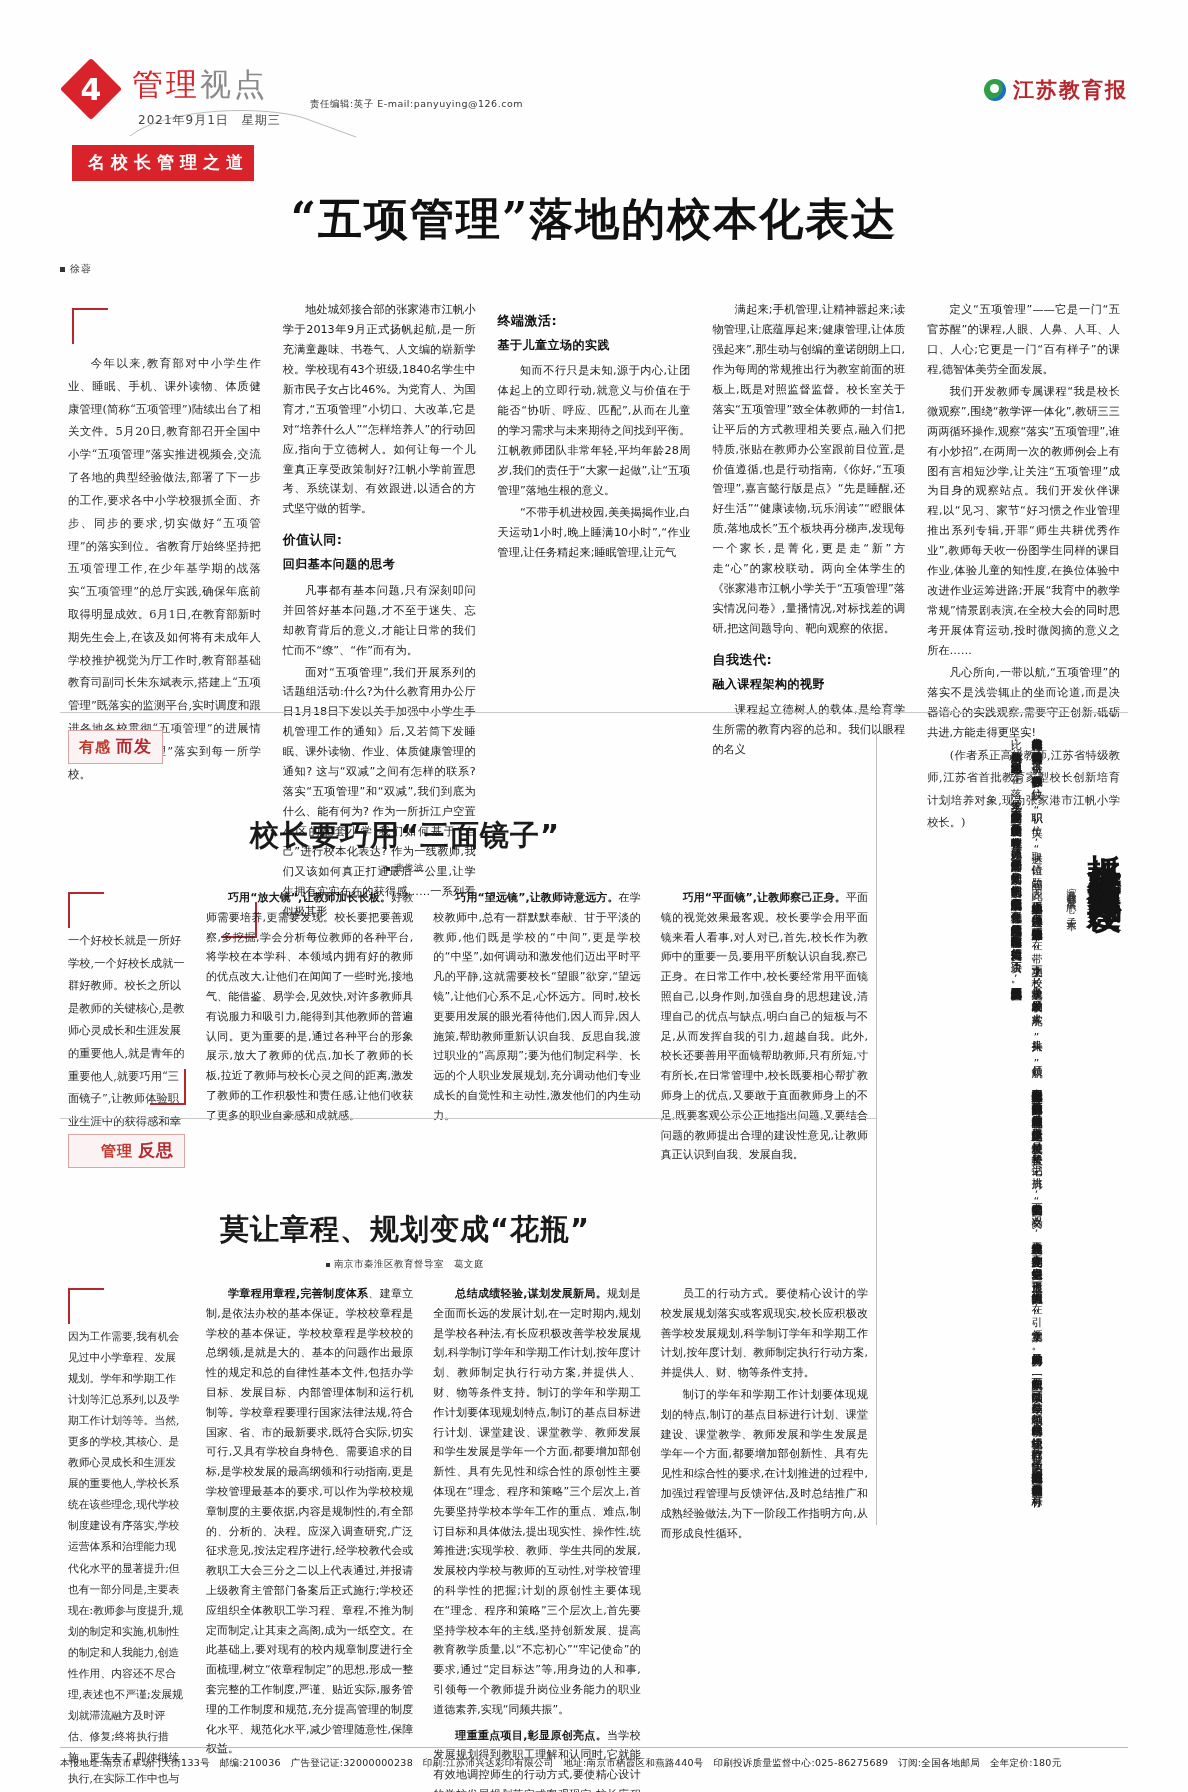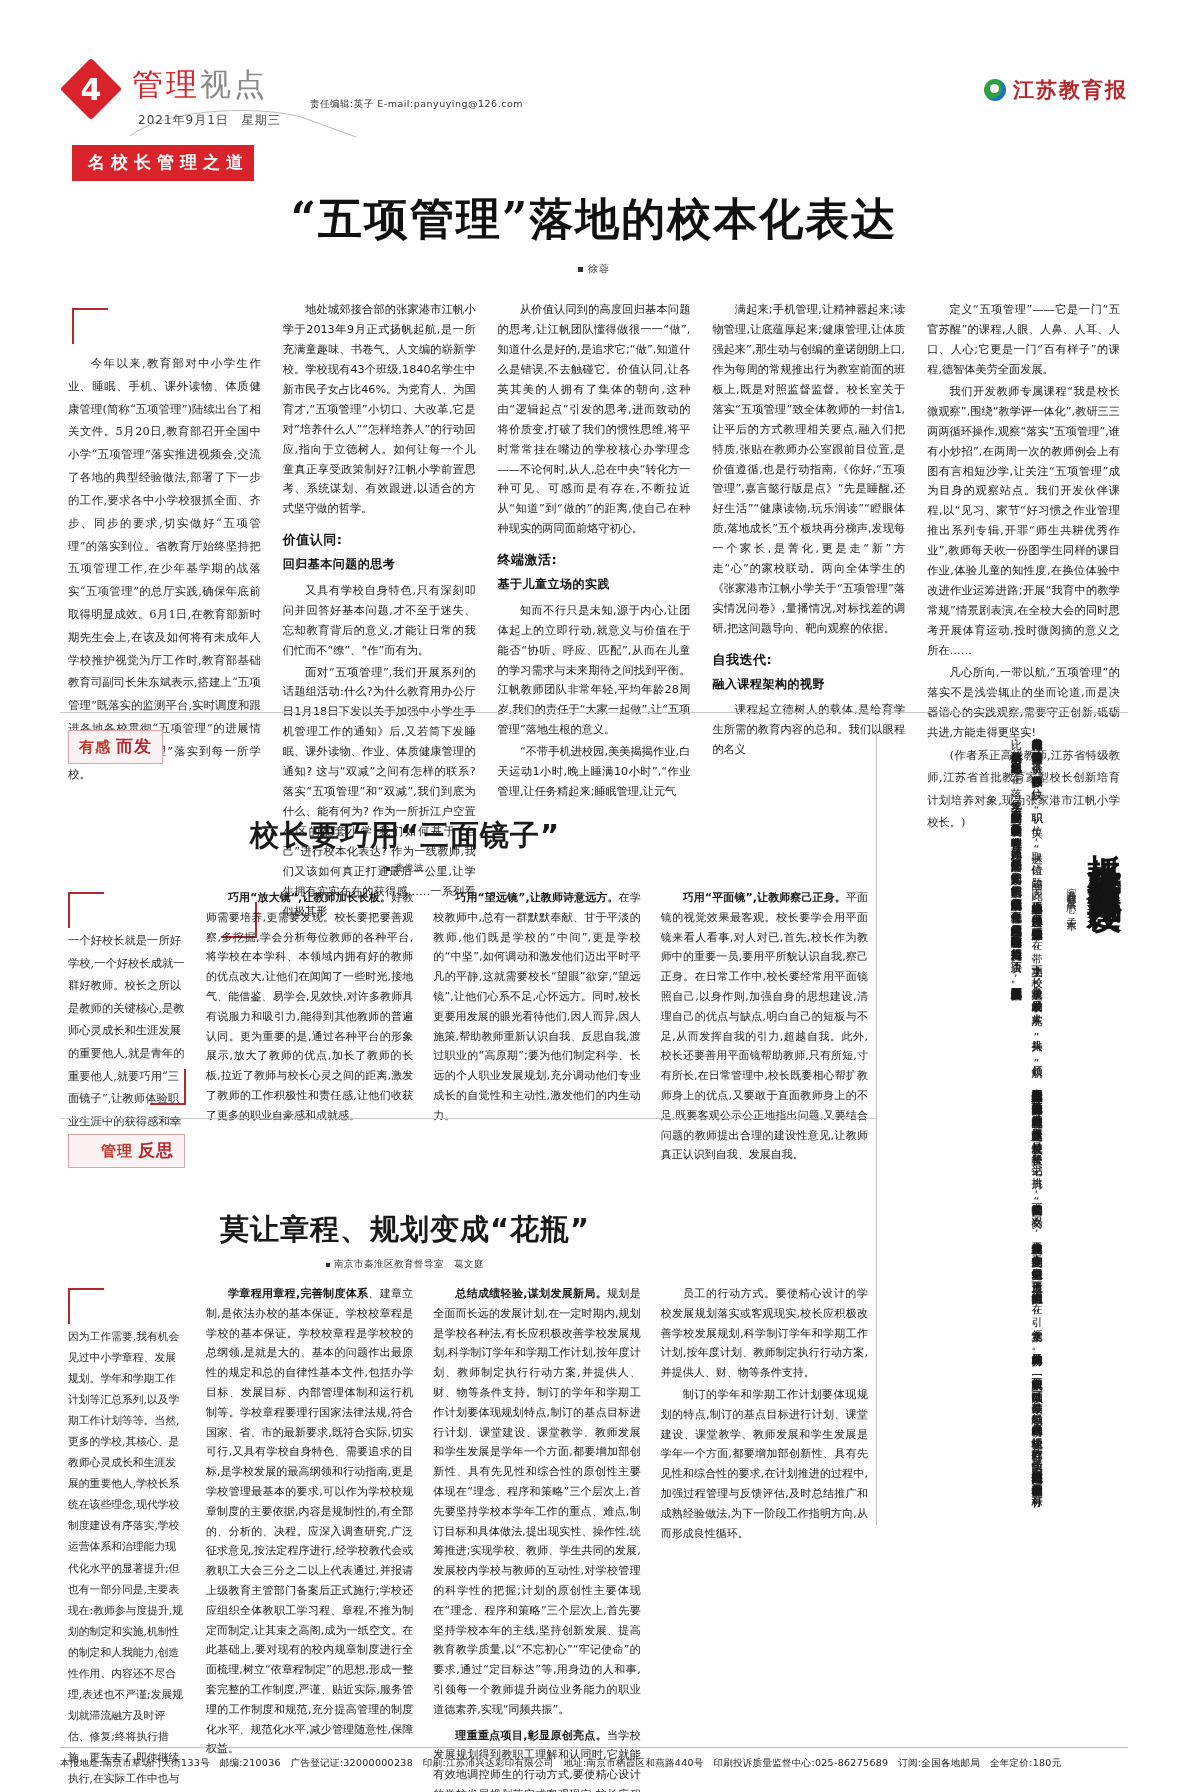--- a/index.html
+++ b/index.html
@@ -89,21 +89,21 @@
   .main-head{
     position:absolute;left:60px;right:60px;top:190px;
     text-align:center;
     font-size:44px;font-weight:bold;letter-spacing:2px;
     font-family:"DejaVu Serif","Liberation Serif",serif;
     color:#111;
     white-space:nowrap;
   }
   .main-byline{
     position:absolute;left:60px;right:60px;top:262px;
-    text-align:center;font-size:10px;color:#333;letter-spacing:1px;
+    text-align:left;font-size:10px;color:#333;letter-spacing:1px;
   }
   .main-byline .sq{display:inline-block;width:5px;height:5px;background:#333;margin-right:5px;vertical-align:middle;}
 
   
   .art1{
     position:absolute;left:68px;top:300px;width:1052px;height:405px;
     display:grid;grid-template-columns:1fr 1fr 1fr 1fr 1fr;
     column-gap:22px;
   }
   .col{position:relative;}
@@ -246,28 +246,27 @@
         <p class="lede">今年以来,教育部对中小学生作业、睡眠、手机、课外读物、体质健康管理(简称“五项管理”)陆续出台了相关文件。5月20日,教育部召开全国中小学“五项管理”落实推进视频会,交流了各地的典型经验做法,部署了下一步的工作,要求各中小学校狠抓全面、齐步、同步的要求,切实做好“五项管理”的落实到位。省教育厅始终坚持把五项管理工作,在少年基学期的战落实“五项管理”的总厅实践,确保年底前取得明显成效。6月1日,在教育部新时期先生会上,在该及如何将有未成年人学校推护视觉为厅工作时,教育部基础教育司副司长朱东斌表示,搭建上“五项管理”既落实的监测平台,实时调度和跟进各地各校贯彻“五项管理”的进展情况,确保“五项管理”落实到每一所学校。</p>
       </div>
       <div class="mark-br" style="bottom:-14px;"></div>
     </div>
 
     <div class="col">
       <div class="col-inner">
         <p>地处城郊接合部的张家港市江帆小学于2013年9月正式扬帆起航,是一所充满童趣味、书卷气、人文编的崭新学校。学校现有43个班级,1840名学生中新市民子女占比46%。为党育人、为国育才,“五项管理”小切口、大改革,它是对“培养什么人”“怎样培养人”的行动回应,指向于立德树人。如何让每一个儿童真正享受政策制好?江帆小学前置思考、系统谋划、有效跟进,以适合的方式坚守做的哲学。</p>
         <div class="sub-h">价值认同:</div>
         <div class="sub-h2">回归基本问题的思考</div>
-        <p>又具有学校自身特色,只有深刻叩问并回答好基本问题,才不至于迷失、忘却教育背后的意义,才能让日常的我们忙而不“缭”、“作”而有为。</p>
+        <p>凡事都有基本问题,只有深刻叩问并回答好基本问题,才不至于迷失、忘却教育背后的意义,才能让日常的我们忙而不“缭”、“作”而有为。</p>
         <p>面对“五项管理”,我们开展系列的话题组活动:什么?为什么教育用办公厅日1月18日下发以关于加强中小学生手机管理工作的通知》后,又若筒下发睡眠、课外读物、作业、体质健康管理的通知? 这与“双减”之间有怎样的联系? 落实“五项管理”和“双减”,我们到底为什么、能有何为? 作为一所折江户空置小区的配套小学,我们如何基于“自己”进行校本化表达? 作为一线教师,我们又该如何真正打通最后一公里,让学生拥有实实在在的获得感……一系列看似极其形</p>
       </div>
     </div>
 
     <div class="col">
       <div class="col-inner">
-        <p>从价值认同到的高度回归基本问题的思考,让江帆团队懂得做很一一“做”,知道什么是好的,是追求它;“做”,知道什么是错误,不去触碰它。价值认同,让各英其美的人拥有了集体的朝向,这种由“逻辑起点”引发的思考,进而致动的将价质变,打破了我们的惯性思维,将平时常常挂在嘴边的学校核心办学理念——不论何时,从人,总在中央“转化方一种可见、可感而是有存在,不断拉近从“知道”到“做的”的距离,使自己在种种现实的两同面前烙守初心。</p>
         <div class="sub-h">终端激活:</div>
         <div class="sub-h2">基于儿童立场的实践</div>
         <p>知而不行只是未知,源于内心,让团体起上的立即行动,就意义与价值在于能否“协听、呼应、匹配”,从而在儿童的学习需求与未来期待之间找到平衡。江帆教师团队非常年轻,平均年龄28周岁,我们的责任于“大家一起做”,让“五项管理”落地生根的意义。</p>
         <p>“不带手机进校园,美美揭揭作业,白天运动1小时,晚上睡满10小时”,“作业管理,让任务精起来;睡眠管理,让元气</p>
       </div>
     </div>
 
     <div class="col">
       <div class="col-inner">
         <p>满起来;手机管理,让精神嚣起来;读物管理,让底蕴厚起来;健康管理,让体质强起来”,那生动与创编的童诺朗朗上口,作为每周的常规推出行为教室前面的班板上,既是对照监督监督。校长室关于落实“五项管理”致全体教师的一封信1,让平后的方式教理相关要点,融入们把特质,张贴在教师办公室跟前目位置,是价值遵循,也是行动指南,《你好,“五项管理”,嘉言懿行版是点》“先是睡醒,还好生活”“健康读物,玩乐润读”“瞪眼体质,落地成长”五个板块再分梯声,发现每一个家长,是菁化,更是走“新”方走“心”的家校联动。两向全体学生的《张家港市江帆小学关于“五项管理”落实情况问卷》,量播情况,对标找差的调研,把这间题导向、靶向观察的依据。</p>

